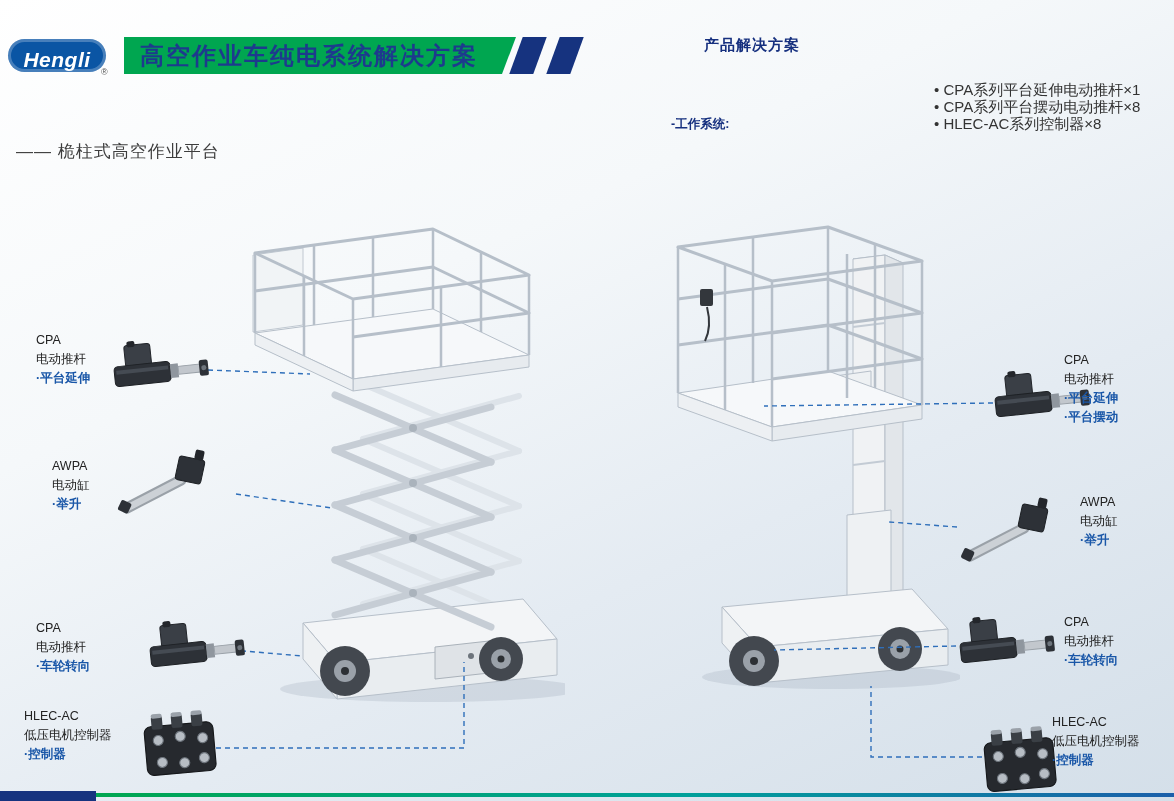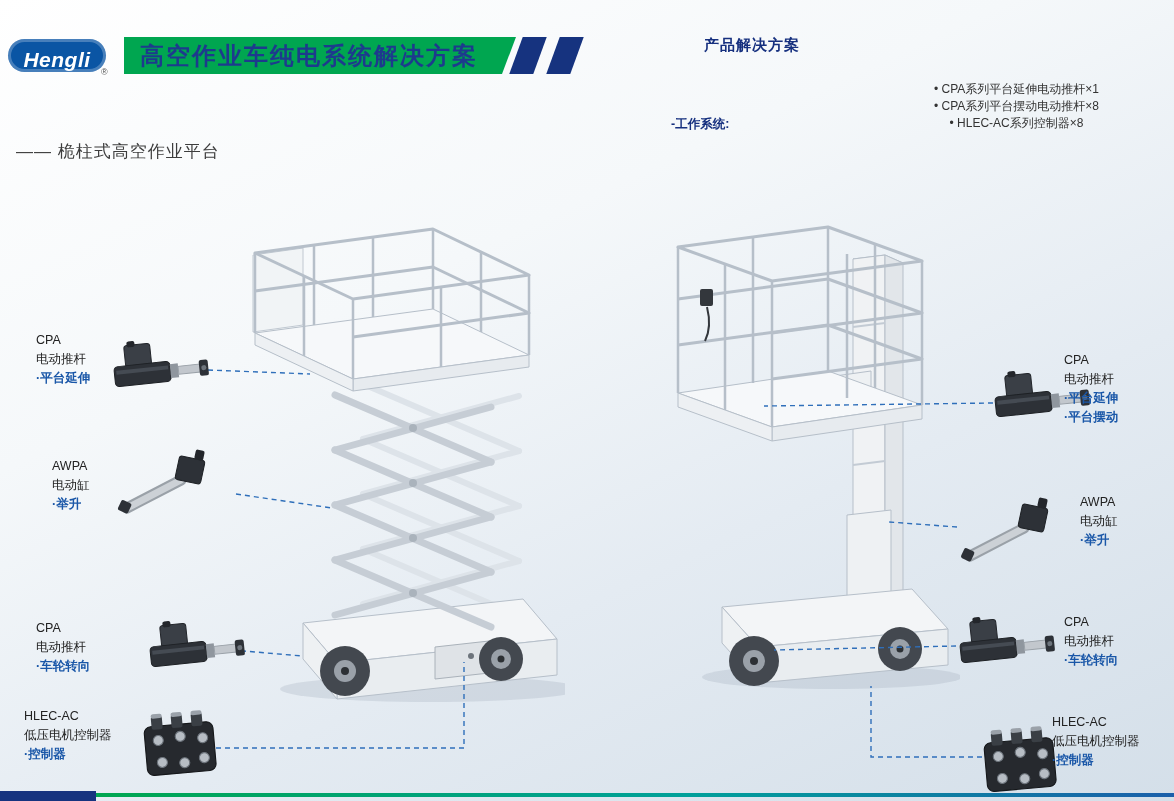--- a/index.html
+++ b/index.html
@@ -27,21 +27,21 @@
   .banner-title { font-size:24px; font-weight:bold; color:#1d3a8d; letter-spacing:2px; }
   .stripe { top:37px; width:24px; height:37px; background:#16337f; transform:skewX(-20deg); }
   .stripe1 { left:516px; } .stripe2 { left:553px; }
 
   .machine-type { left:16px; font-size:17px; color:#3d3d3d; letter-spacing:1px; }
   .mt1 { top:92px; } .mt2 { top:140px; }
 
   
   .sol-heading { left:668px; top:36px; font-size:15px; font-weight:bold; color:#16307f; letter-spacing:1px;margin-left:36px; }
   .sys-label { left:671px; top:90px; font-size:12.5px; font-weight:bold; color:#16307f;margin-top:26px; }
-  .sol-col { font-size:12px; color:#333; line-height:17px;text-align:center; }
+  .sol-col { font-size:15px; color:#333; line-height:17px; }
   .sol-col1 { left:671px; top:108px; }
   .sol-col2 { left:934px; top:81px; }
 
   
   .callout { position:absolute; text-align:left; font-size:12.5px; color:#222; line-height:19px; }
   .callout .fn { color:#1a57a8; font-weight:bold; }
   .thumb { position:absolute; }
   .thumb svg { display:block; }
 
   

